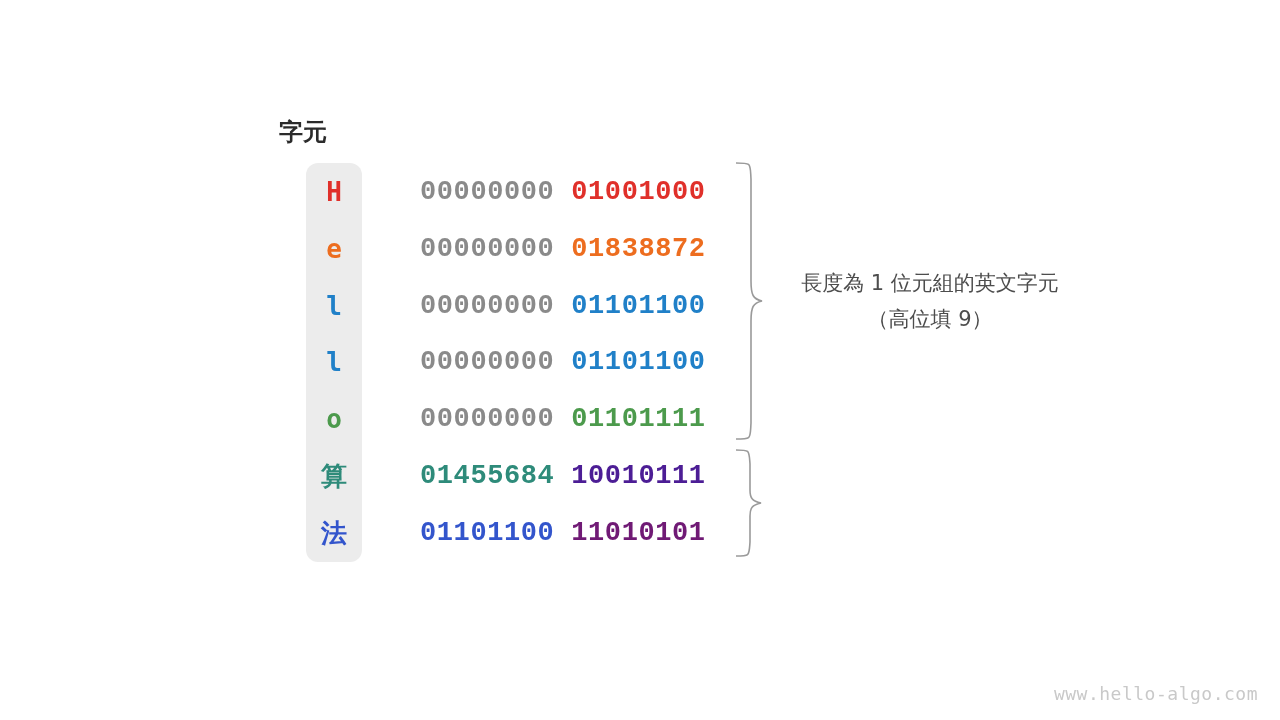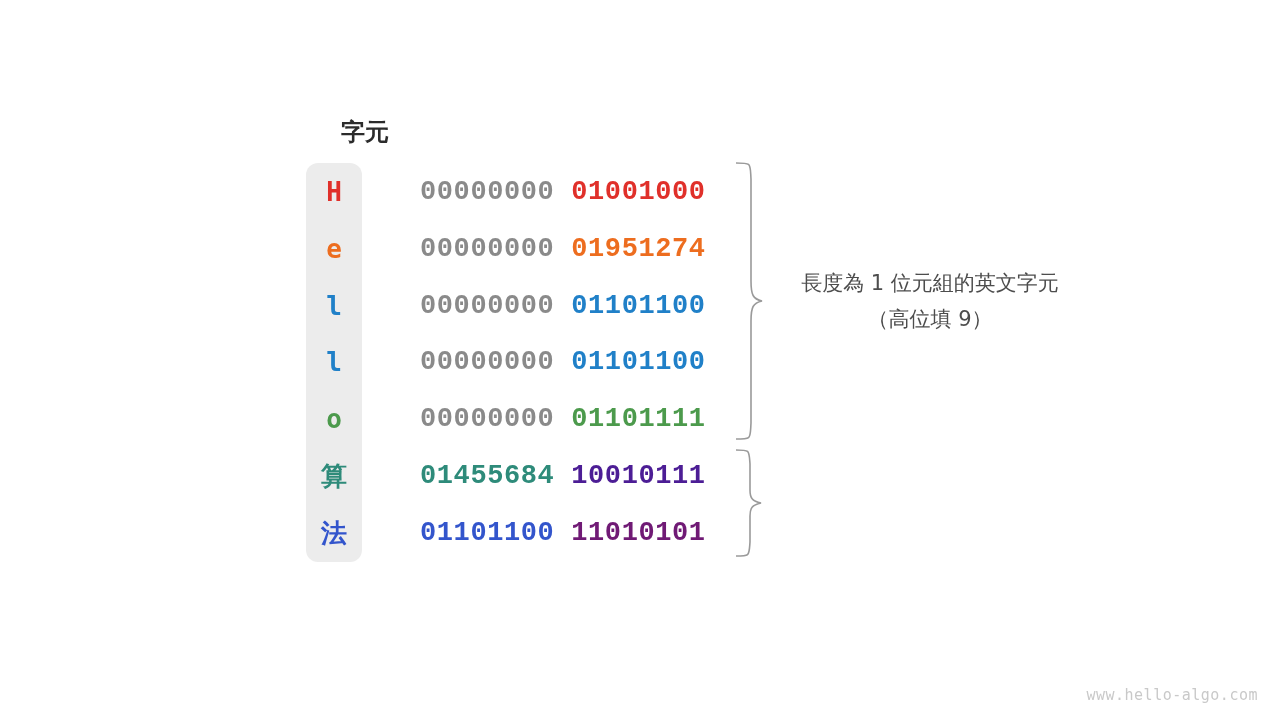--- a/index.html
+++ b/index.html
@@ -22,21 +22,21 @@
     width: 1280px;
     height: 720px;
   }
 
   
   .col-header {
     position: absolute;
     font-weight: bold;
     color: #2b2b2b;
     white-space: nowrap;
-    text-align: right;
+    text-align: left;
   }
   #header-char {
     left: 279px;
     top: 116px;
     width: 110px;
     font-size: 24px;
     font-family: "Liberation Sans", "DejaVu Sans", sans-serif;
   }
   #header-unicode {
     left: 447px;
@@ -118,40 +118,40 @@
     top: 484px;
     width: 330px;
   }
 
   
   #watermark {
     position: absolute;
     right: 22px;
     bottom: 16px;
     color: #c9c9c9;
-    font-size: 15px;
+    font-size: 18px;
     font-family: "DejaVu Sans Mono", "Liberation Mono", monospace;
     letter-spacing: 0.5px;
     margin-left: 20px;
   }
 </style>
 </head>
 <body>
 
 <div id="diagram">
 
   <div class="col-header" id="header-char">字元</div>
 
   <div id="char-pill"></div>
 
   <div id="rows-container">
       <div class="char-cell" style="top: 172px; color: rgb(224, 48, 42);">H</div>
       <div class="bits-cell" style="top: 172px;"><span class="bits-high" style="color: rgb(138, 138, 138);">00000000</span><span class="bits-gap"> </span><span style="color: rgb(224, 48, 42);">01001000</span></div>
       <div class="char-cell" style="top: 229px; color: rgb(237, 109, 31);">e</div>
-      <div class="bits-cell" style="top: 229px;"><span class="bits-high" style="color: rgb(138, 138, 138);">00000000</span><span class="bits-gap"> </span><span style="color: rgb(237, 109, 31);">01951274</span></div>
+      <div class="bits-cell" style="top: 229px;"><span class="bits-high" style="color: rgb(138, 138, 138);">00000000</span><span class="bits-gap"> </span><span style="color: rgb(237, 109, 31);">01838872</span></div>
       <div class="char-cell" style="top: 286px; color: rgb(32, 128, 200);">l</div>
       <div class="bits-cell" style="top: 286px;"><span class="bits-high" style="color: rgb(138, 138, 138);">00000000</span><span class="bits-gap"> </span><span style="color: rgb(32, 128, 200);">01101100</span></div>
       <div class="char-cell" style="top: 342px; color: rgb(32, 128, 200);">l</div>
       <div class="bits-cell" style="top: 342px;"><span class="bits-high" style="color: rgb(138, 138, 138);">00000000</span><span class="bits-gap"> </span><span style="color: rgb(32, 128, 200);">01101100</span></div>
       <div class="char-cell" style="top: 399px; color: rgb(76, 154, 76);">o</div>
       <div class="bits-cell" style="top: 399px;"><span class="bits-high" style="color: rgb(138, 138, 138);">00000000</span><span class="bits-gap"> </span><span style="color: rgb(76, 154, 76);">01101111</span></div>
       <div class="char-cell cjk" style="top: 456px; color: rgb(46, 139, 122);">算</div>
       <div class="bits-cell" style="top: 456px;"><span class="bits-high" style="color: rgb(46, 139, 122);">01455684</span><span class="bits-gap"> </span><span style="color: #4c1d95;">10010111</span></div>
       <div class="char-cell cjk" style="top: 513px; color: rgb(51, 85, 204);">法</div>
       <div class="bits-cell" style="top: 513px;"><span class="bits-high" style="color: rgb(51, 85, 204);">01101100</span><span class="bits-gap"> </span><span style="color: #701a75;">11010101</span></div>

